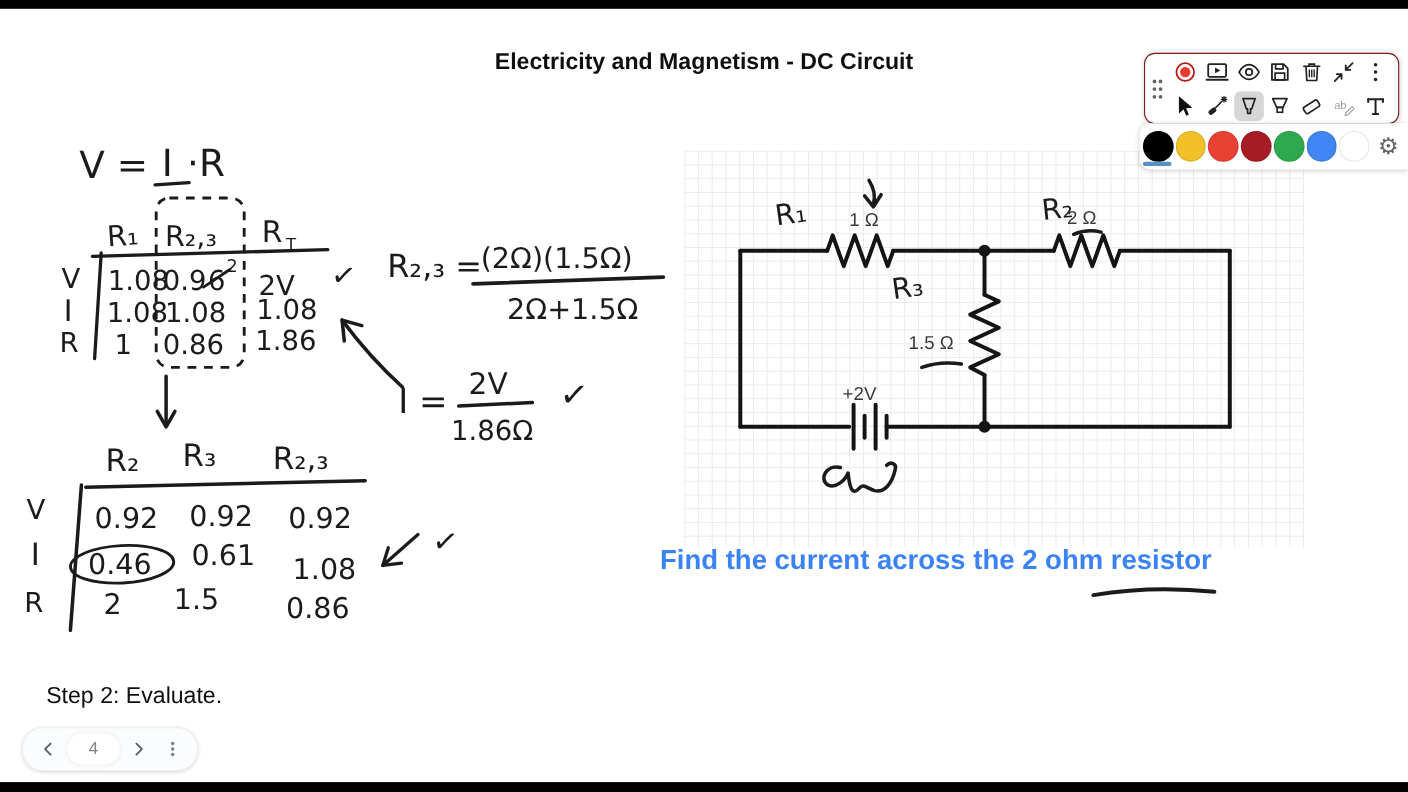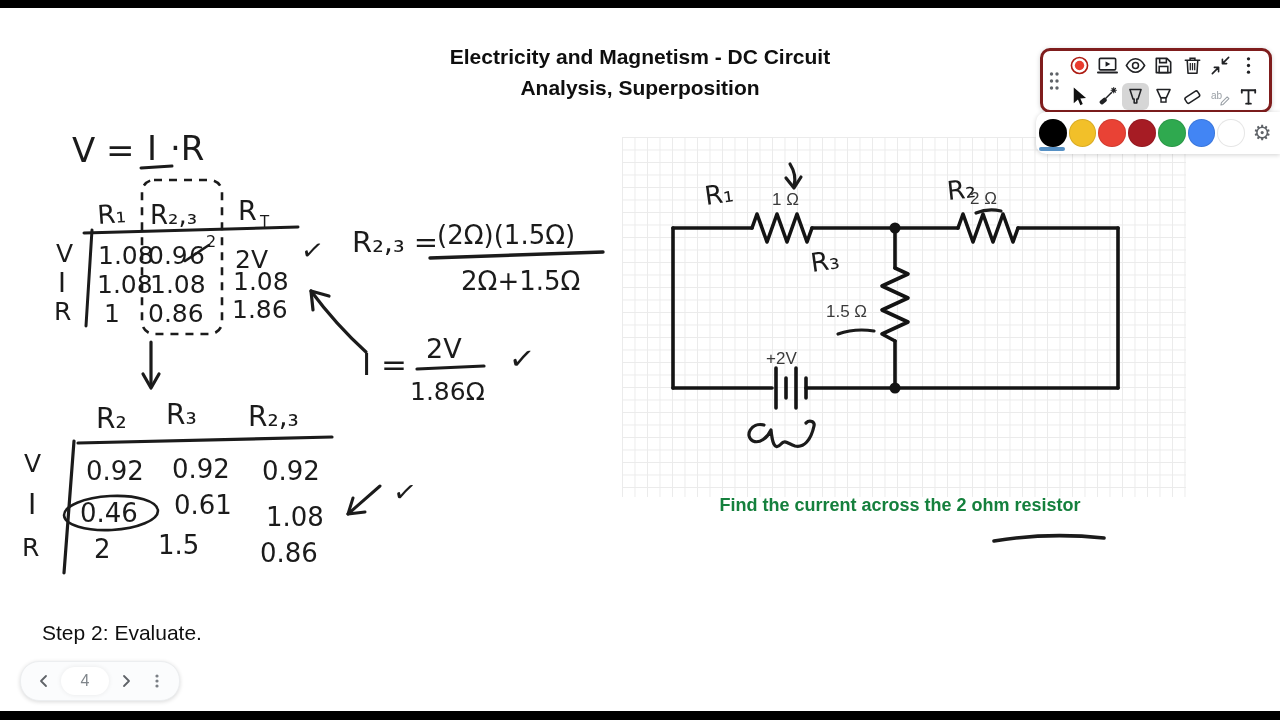--- a/index.html
+++ b/index.html
@@ -14,35 +14,35 @@
 
   .grid{position:absolute;left:622px;top:137px;width:564px;height:360px;z-index:1;
         background-image:linear-gradient(to right,#ebebeb 1px,transparent 1px),
                          linear-gradient(to bottom,#ebebeb 1px,transparent 1px);
         background-size:12.5px 12.5px;}
 
   .ink{position:absolute;left:0;top:0;z-index:2;}
   .hw{font-family:"DejaVu Sans",sans-serif;fill:#1b1b1b;}
   .printed{font-family:"Liberation Sans",sans-serif;fill:#3a3a3a;}
 
-  .problem{position:absolute;top:495px;left:600px;width:600px;text-align:center;
-           font-size:18px;font-weight:700;color:#15803d;z-index:3;}
+  .problem{position:absolute;top:495px;left:600px;width:600px;text-align:left;
+           font-size:25px;font-weight:700;color:#3b82f6;z-index:3;}
   .step{position:absolute;top:621px;left:42px;font-size:21px;font-weight:400;color:#0f0f0f;z-index:3;}
 
   
   .pager{position:absolute;left:20px;top:661px;height:38px;border-radius:19px;background:#fbfcfd;
          border:1px solid #eceef0;box-shadow:0 1px 4px rgba(0,0,0,.15);display:flex;align-items:center;
          padding:0 8px;gap:2px;z-index:10;}
   .pager .nbtn{background:none;border:none;padding:4px 7px;cursor:pointer;display:flex;align-items:center;}
   .pagepill{background:#fff;border-radius:14px;box-shadow:0 0 5px rgba(0,0,0,.08);min-width:48px;height:28px;
             display:flex;align-items:center;justify-content:center;color:#80868b;font-size:16px;}
 
   
   .tool-panel{position:absolute;left:1040px;top:48px;width:232px;height:65px;background:#fff;
-              border:3px solid #7f1d1d;border-radius:10px;box-shadow:0 1px 5px rgba(0,0,0,.18);
+              border:1px solid #7f1d1d;border-radius:10px;box-shadow:0 1px 5px rgba(0,0,0,.18);
               display:flex;align-items:center;z-index:10;padding:0 4px 0 2px;box-sizing:border-box;}
   .tool-rows{flex:1;display:flex;flex-direction:column;}
   .tool-row{display:flex;justify-content:space-between;align-items:center;height:31px;padding:0 3px;}
   .tbtn{width:27px;height:27px;border:none;background:none;padding:0;display:flex;align-items:center;
         justify-content:center;cursor:pointer;border-radius:6px;}
   .tbtn.selected{background:#d6d6d6;}
   .handle{display:flex;align-items:center;padding:0 2px;}
 
   .color-panel{position:absolute;left:1036px;top:112px;width:244px;height:42px;background:#fff;
                box-shadow:0 1px 5px rgba(0,0,0,.18);border-radius:10px 0 0 10px;display:flex;
@@ -56,21 +56,20 @@
 </style>
 </head>
 <body>
 
 <div class="stage">
   <div class="bar top"></div>
   <div class="bar bottom"></div>
 
   <div class="title">
     <div>Electricity and Magnetism - DC Circuit</div>
-    <div>Analysis, Superposition</div>
   </div>
 
   <div class="grid"></div>
 
   <svg class="ink" width="1280" height="720" viewBox="0 0 1280 720">
 
     <g>
       <text class="hw" x="72" y="162" font-size="34">V =</text>
       <text class="hw" x="147" y="160" font-size="34">I</text>
       <text class="hw" x="170" y="160" font-size="34">·R</text>

